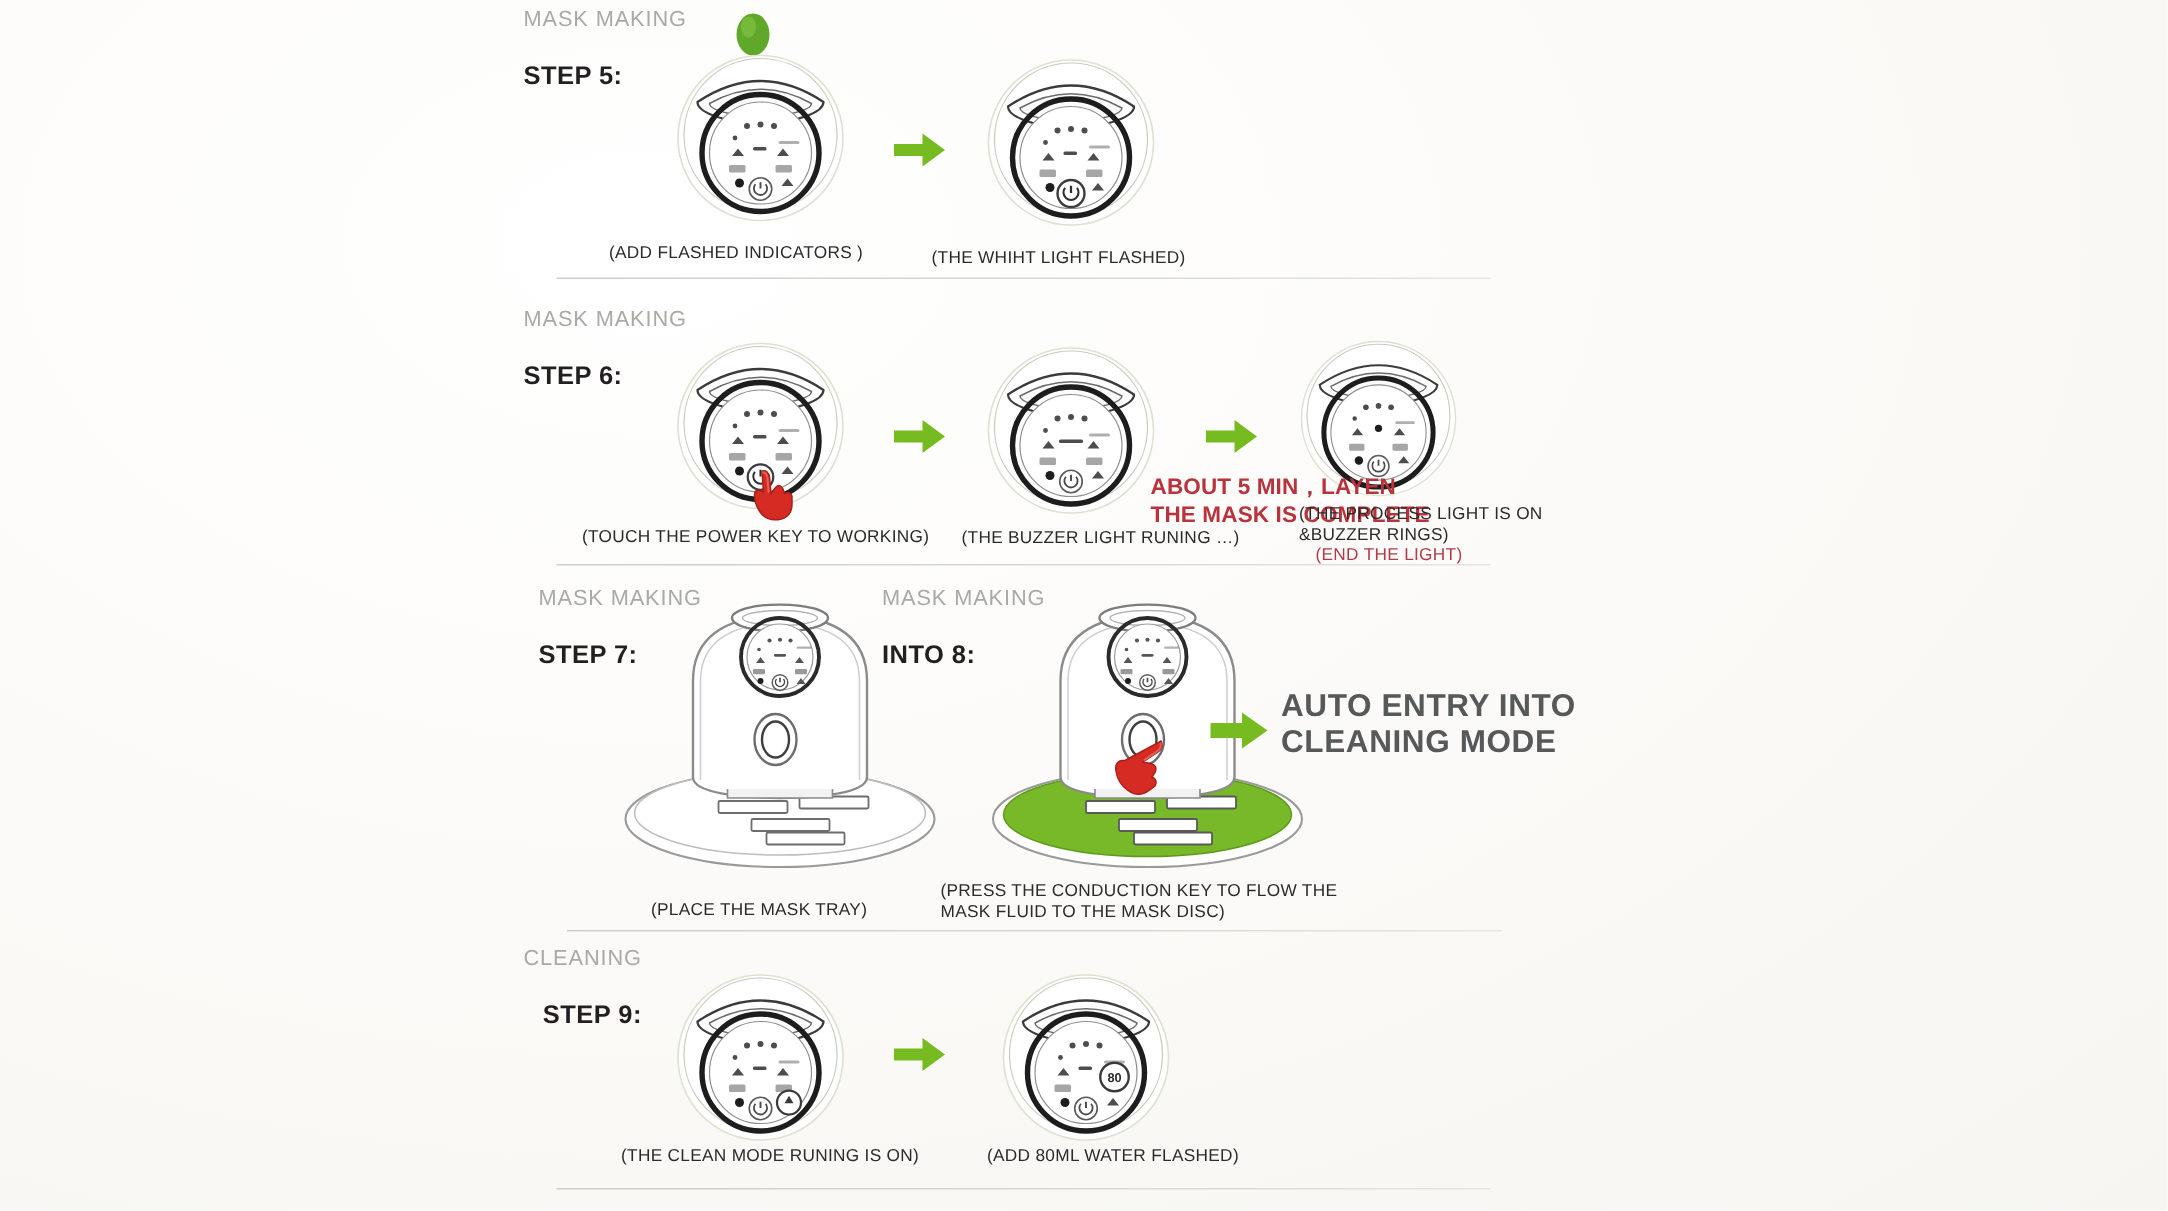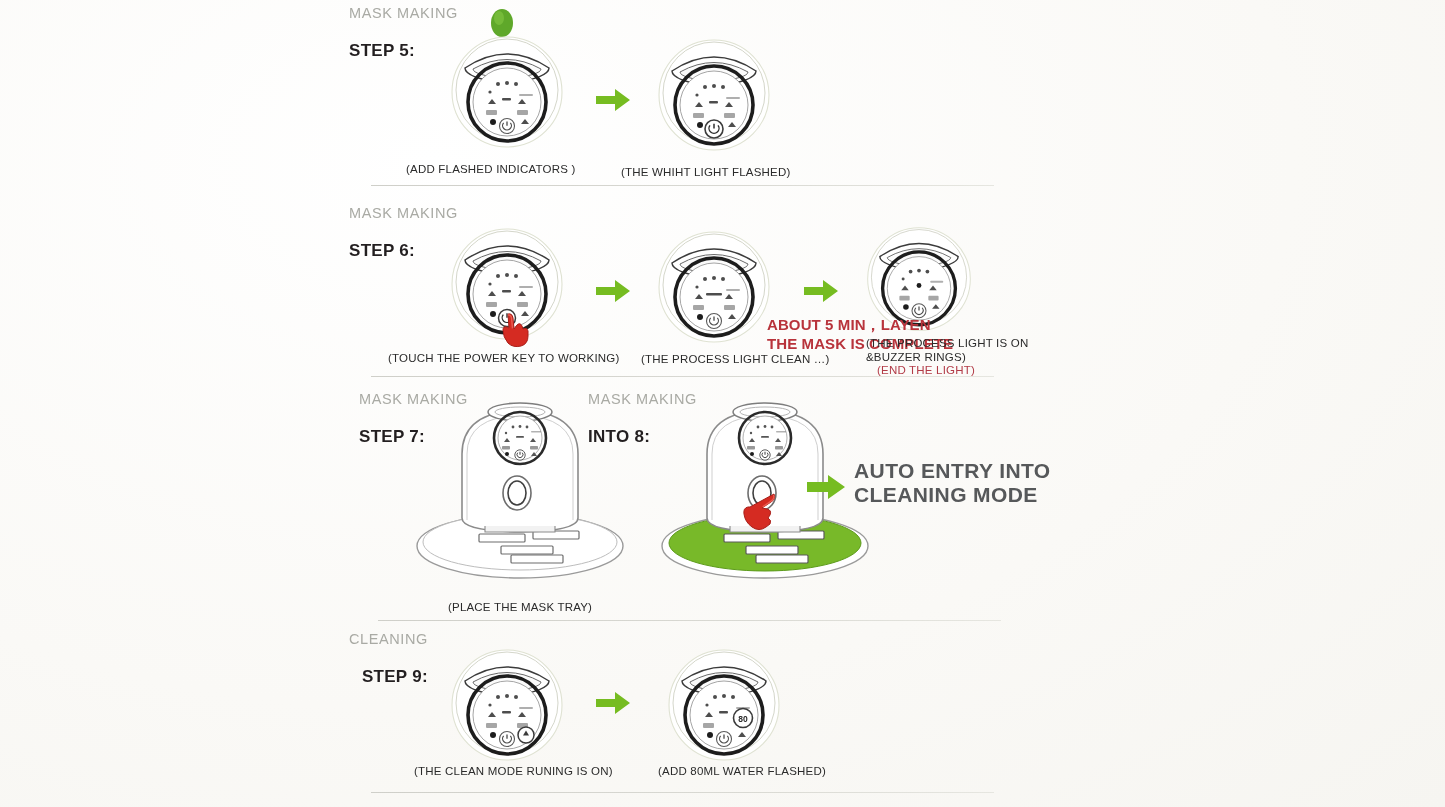--- a/index.html
+++ b/index.html
@@ -281,21 +281,21 @@
       <circle cx="64" cy="94" r="7.5" fill="#ffffff" stroke="#5a5a5a" stroke-width="1.1"></circle>
       <path d="M64 89.5 v4.2" stroke="#4a4a4a" stroke-width="1.3" fill="none"></path>
       <path d="M60.6 90.8 a4.4 4.4 0 1 0 6.8 0" stroke="#4a4a4a" stroke-width="1.2" fill="none"></path>
     </svg>
   </div>
 
   <div class="note-red" style="left:767px; top:316px;">ABOUT 5 MIN，LAYEN
 THE MASK IS COMPLETE</div>
 
   <div class="caption" style="left:388px; top:352px;">(TOUCH THE POWER KEY TO WORKING)</div>
-  <div class="caption" style="left:641px; top:353px;">(THE PROCESS  LIGHT CLEAN …)</div>
+  <div class="caption" style="left:641px; top:353px;">(THE BUZZER  LIGHT RUNING …)</div>
   <div class="caption" style="left:866px; top:337px;">(THE PROCESS  LIGHT IS ON
 &amp;BUZZER RINGS)</div>
   <div class="caption red" style="left:877px; top:364px;">(END THE LIGHT)</div>
 
   <div class="divider" style="left:371px; top:376px; width:623px;"></div>
 
   <div class="step-head" style="left:359px; top:392px;">
     <div class="step-kicker">MASK MAKING</div>
     <div class="step-title">STEP 7:</div>
   </div>
@@ -339,21 +339,21 @@
       <path d="M105 53.8 v3" stroke="#4a4a4a" stroke-width="1.1" fill="none"></path>
       <path d="M102.7 54.7 a3 3 0 1 0 4.6 0" stroke="#4a4a4a" stroke-width="1" fill="none"></path>
 
       <ellipse cx="102" cy="95" rx="14" ry="17" fill="#ffffff" stroke="#6d6d6d" stroke-width="1.6"></ellipse>
       <ellipse cx="102" cy="95" rx="9" ry="12" fill="#ffffff" stroke="#3f3f3f" stroke-width="1.6"></ellipse>
 
       <path d="M70 128 L70 134 L140 134 L140 128" fill="#f2f2f2" stroke="#8b8b8b" stroke-width="1.1"></path>
     </svg>
   </div>
 
-  <div class="caption" style="left:434px; top:601px;margin-left:14px;">(PLACE THE MASK TRAY)</div>
+  <div class="caption" style="left:434px; top:601px;">(PLACE THE MASK TRAY)</div>
 
   <div class="step-head" style="left:588px; top:392px;">
     <div class="step-kicker">MASK MAKING</div>
     <div class="step-title">INTO 8:</div>
   </div>
 
   <div class="dev-front" style="left:660px; top:398px;">
     <svg width="225" height="192" viewBox="0 0 225 192">
 
       <ellipse cx="105" cy="148" rx="103" ry="32" fill="#ffffff" stroke="#9a9a9a" stroke-width="1.4"></ellipse>
@@ -402,20 +402,22 @@
 
   <div class="arrow" style="left:805px; top:473px;">
     <svg width="42" height="28" viewBox="0 0 42 28">
       <path d="M2 9 H23 V2 L40 14 L23 26 V19 H2 Z" fill="#76bc21"></path>
     </svg>
   </div>
 
   <div class="big-text" style="left:854px; top:459px;">AUTO ENTRY INTO
 CLEANING  MODE</div>
 
+  <div class="caption" style="left:627px; top:588px;">(PRESS THE CONDUCTION KEY TO FLOW THE
+MASK FLUID TO THE MASK DISC)</div>
 
   <div class="divider" style="left:378px; top:620px; width:623px;"></div>
 
   <div class="step-head" style="left:349px; top:632px;text-align:right;">
     <div class="step-kicker">CLEANING</div>
     <div class="step-title">STEP 9:</div>
   </div>
 
   <div class="dev-top" style="left:443px; top:645px;">
     <svg width="128" height="120" viewBox="0 0 128 120">

